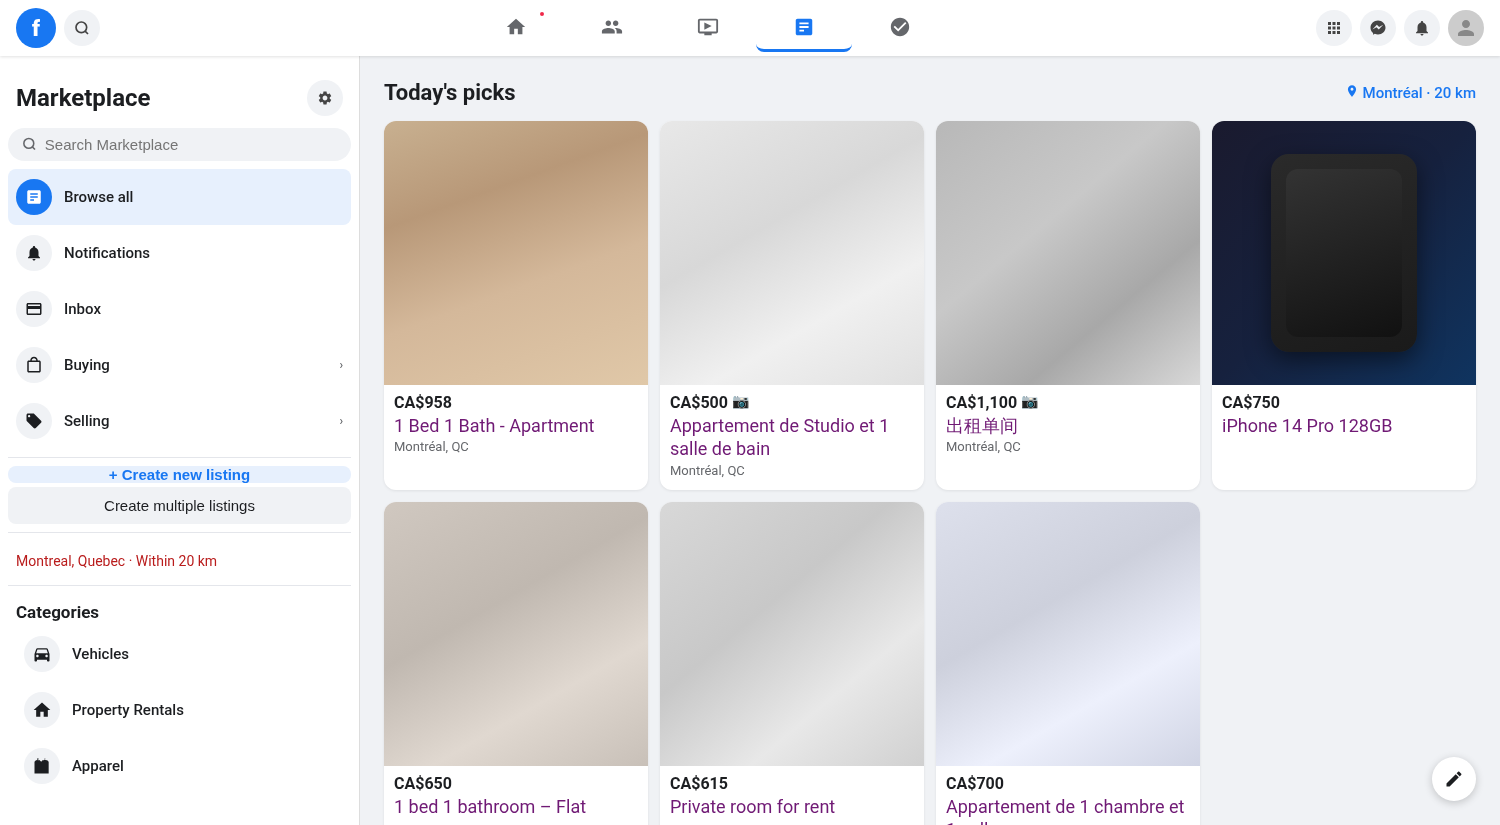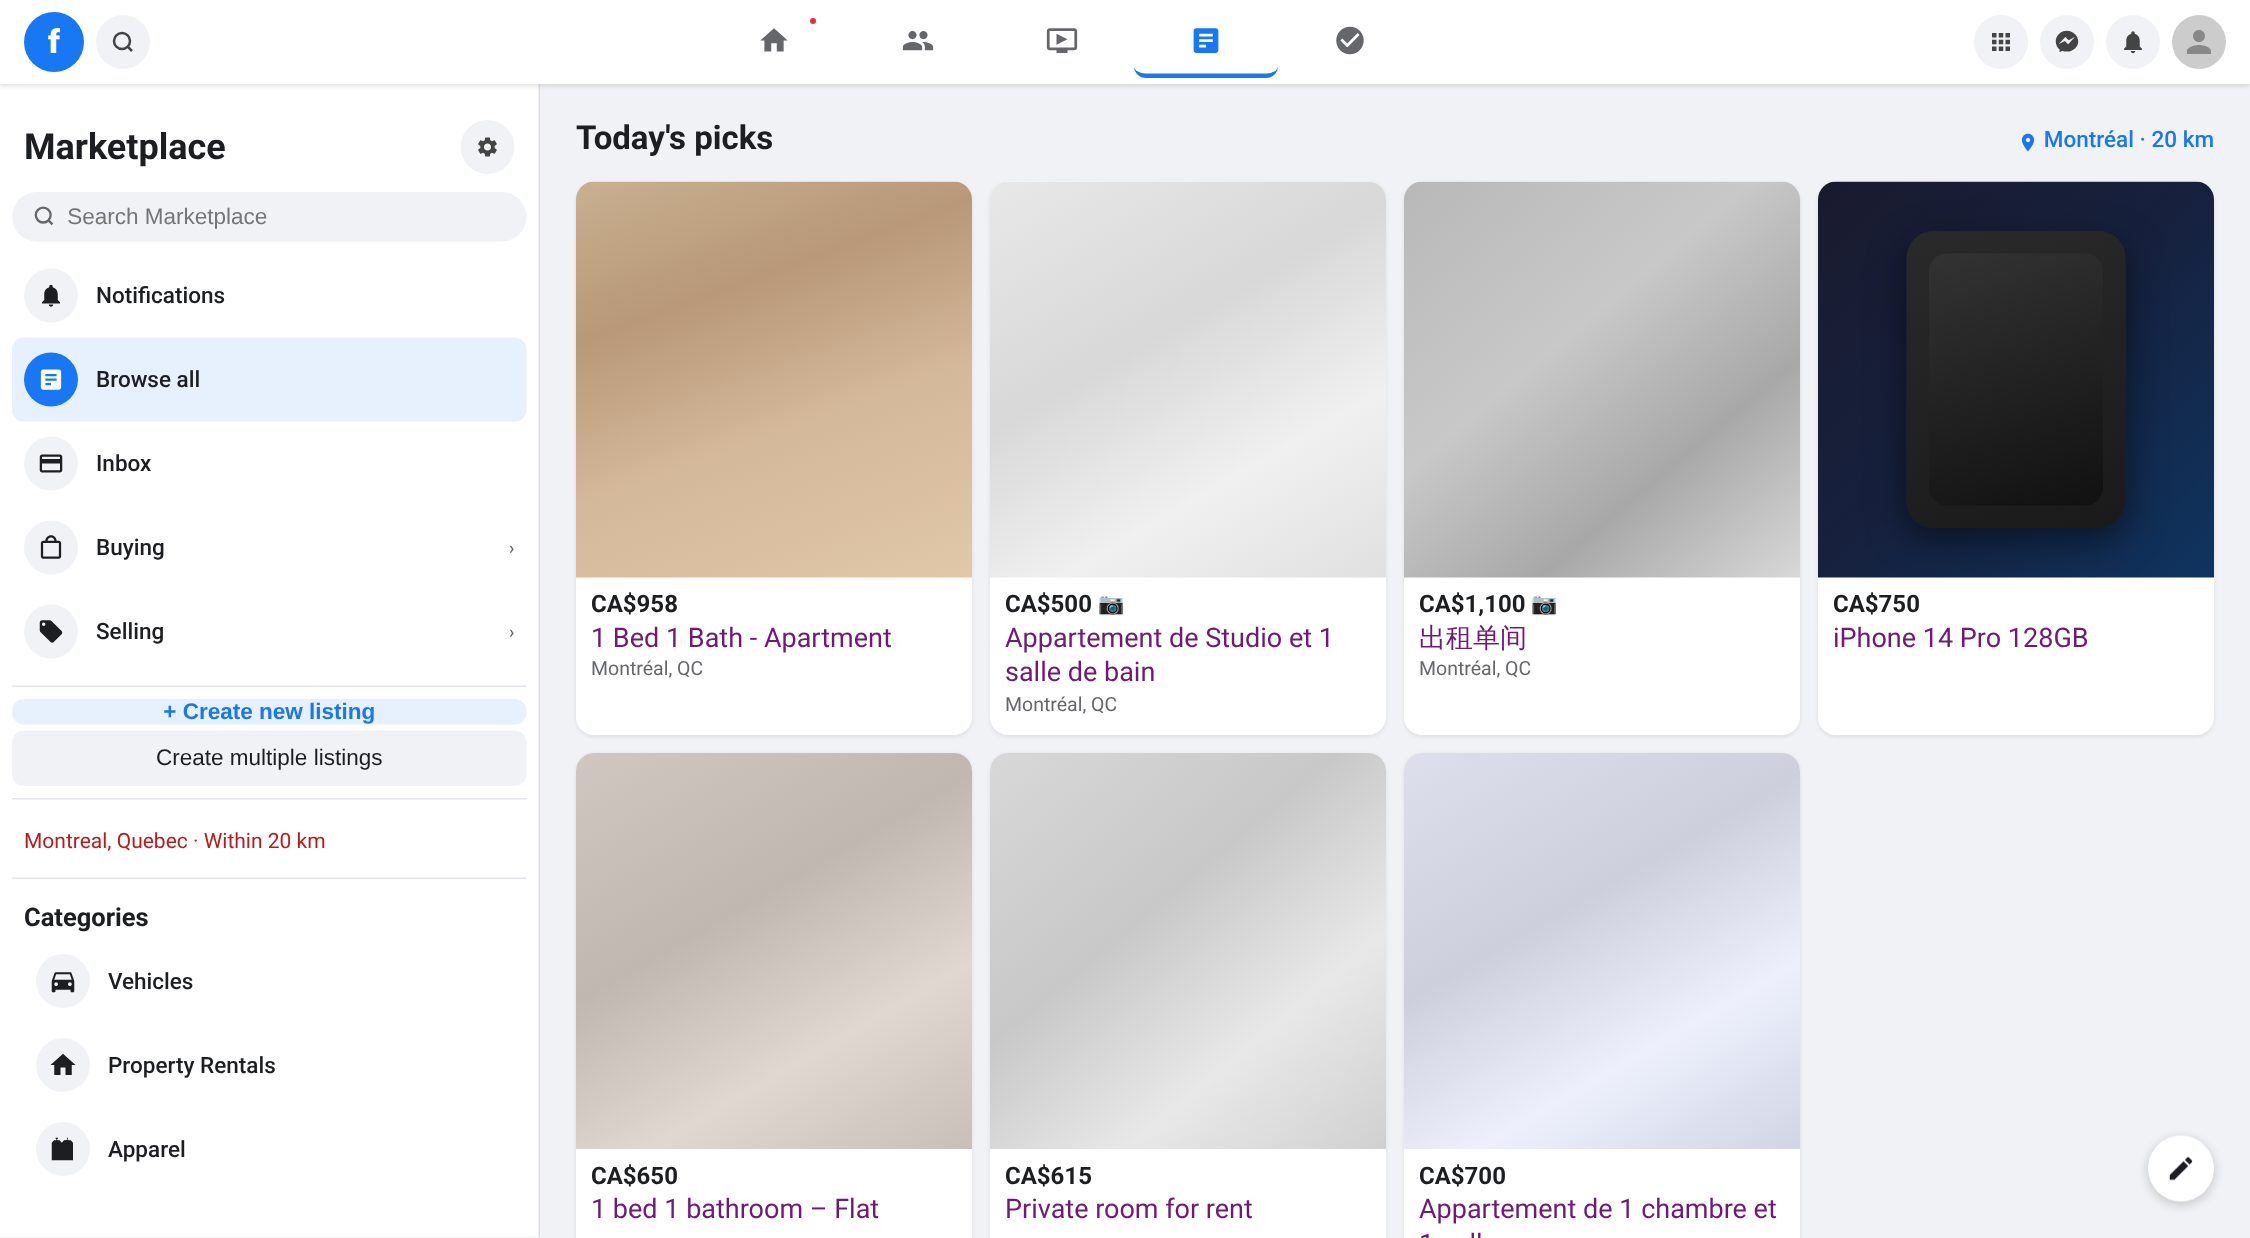--- a/index.html
+++ b/index.html
@@ -46,26 +46,26 @@
     .location-link { color: #b91c1c; font-size: 14px; cursor: pointer; }
     .categories-section { padding: 8px 8px 0; }
     .categories-title { font-size: 17px; font-weight: 700; margin-bottom: 4px; }
     .category-item { display: flex; align-items: center; gap: 12px; padding: 10px 8px; border-radius: 8px; cursor: pointer; font-size: 15px; font-weight: 500; }
     .category-icon { width: 36px; height: 36px; border-radius: 50%; background: #f0f2f5; display: flex; align-items: center; justify-content: center; font-size: 18px; flex-shrink: 0; }
 
     
     .main { flex: 1; overflow-y: auto; padding: 24px 24px; background: #f0f2f5; }
     .picks-header { display: flex; align-items: center; justify-content: space-between; margin-bottom: 16px; }
     .picks-title { font-size: 22px; font-weight: 700; }
-    .location-badge { display: flex; align-items: flex-end; gap: 4px; color: #1877f2; font-size: 15px; font-weight: 500; cursor: pointer; }
+    .location-badge { display: flex; align-items: flex-start; gap: 4px; color: #1877f2; font-size: 15px; font-weight: 500; cursor: pointer; }
     .listings-grid { display: grid; grid-template-columns: repeat(4, 1fr); gap: 12px; }
     .listing-card { background: #fff; border-radius: 12px; overflow: hidden; cursor: pointer; box-shadow: 0 1px 3px rgba(0,0,0,0.08); }
     .listing-img { width: 100%; aspect-ratio: 1 / 1; object-fit: cover; display: block; background: #ddd; overflow: hidden; }
     .listing-info { padding: 8px 10px 12px; }
-    .listing-price { font-size: 16px; font-weight: 700; display: flex; align-items: center; gap: 4px; }
+    .listing-price { font-size: 16px; font-weight: 700; display: flex; gap: 4px; }
     .listing-title { font-size: 18px; color: #701a75; margin-top: 2px; line-height: 1.3; }
     .listing-location { font-size: 13px; color: #65676b; margin-top: 2px; }
     .video-icon { font-size: 14px; color: #1c1e21; }
 
     
     .float-edit-btn { position: fixed; bottom: 24px; right: 24px; width: 44px; height: 44px; background: #fff; border-radius: 50%; box-shadow: 0 2px 8px rgba(0,0,0,0.2); display: flex; align-items: center; justify-content: center; cursor: pointer; font-size: 18px; color: #1c1e21; z-index: 200; }
 
     
     .iphone-bg { background: linear-gradient(135deg, #1a1a2e 0%, #16213e 50%, #0f3460 100%); position: relative; display: flex; align-items: center; justify-content: center; }
     .iphone-shape { width: 55%; height: 75%; background: linear-gradient(160deg, #2a2a2a 0%, #1a1a1a 100%); border-radius: 18px; position: relative; display: flex; align-items: center; justify-content: center; box-shadow: 0 8px 24px rgba(0,0,0,0.5); }
@@ -151,36 +151,36 @@
     </div>
 
     <div class="search-bar">
       <svg width="16" height="16" viewBox="0 0 24 24" fill="none" stroke="#65676b" stroke-width="2.5">
           <circle cx="11" cy="11" r="8"></circle>
           <line x1="21" y1="21" x2="16.65" y2="16.65"></line>
         </svg>
       <input type="text" placeholder="Search Marketplace" style="">
     </div>
 
+    <div class="sidebar-nav-item active">
+      <div class="nav-item-icon blue">
+        <svg width="18" height="18" viewBox="0 0 24 24" fill="white">
+            <path d="M19 3H5c-1.1 0-2 .9-2 2v14c0 1.1.9 2 2 2h14c1.1 0 2-.9 2-2V5c0-1.1-.9-2-2-2zm-7 14H7v-2h5v2zm5-4H7v-2h10v2zm0-4H7V7h10v2z"></path>
+          </svg>
+      </div>
+      <span class="nav-item-label">Browse all</span>
+    </div>
+
     <div class="sidebar-nav-item">
       <div class="nav-item-icon">
         <svg width="18" height="18" viewBox="0 0 24 24" fill="currentColor">
             <path d="M12 22c1.1 0 2-.9 2-2h-4c0 1.1.9 2 2 2zm6-6v-5c0-3.07-1.64-5.64-4.5-6.32V4c0-.83-.67-1.5-1.5-1.5s-1.5.67-1.5 1.5v.68C7.63 5.36 6 7.92 6 11v5l-2 2v1h16v-1l-2-2z"></path>
           </svg>
       </div>
       <span class="nav-item-label">Notifications</span>
-    </div>
-
-    <div class="sidebar-nav-item active">
-      <div class="nav-item-icon blue">
-        <svg width="18" height="18" viewBox="0 0 24 24" fill="white">
-            <path d="M19 3H5c-1.1 0-2 .9-2 2v14c0 1.1.9 2 2 2h14c1.1 0 2-.9 2-2V5c0-1.1-.9-2-2-2zm-7 14H7v-2h5v2zm5-4H7v-2h10v2zm0-4H7V7h10v2z"></path>
-          </svg>
-      </div>
-      <span class="nav-item-label">Browse all</span>
     </div>
 
     <div class="sidebar-nav-item">
       <div class="nav-item-icon">
         <svg width="18" height="18" viewBox="0 0 24 24" fill="currentColor">
             <path d="M20 4H4c-1.1 0-2 .9-2 2v12c0 1.1.9 2 2 2h16c1.1 0 2-.9 2-2V6c0-1.1-.9-2-2-2zm0 14H4v-6h16v6zm0-10H4V6h16v2z"></path>
           </svg>
       </div>
       <span class="nav-item-label">Inbox</span>
     </div>

